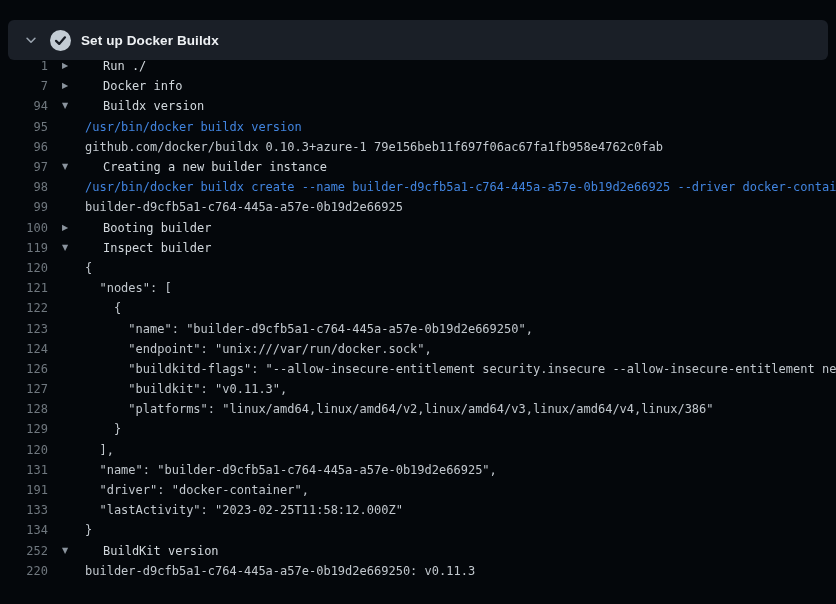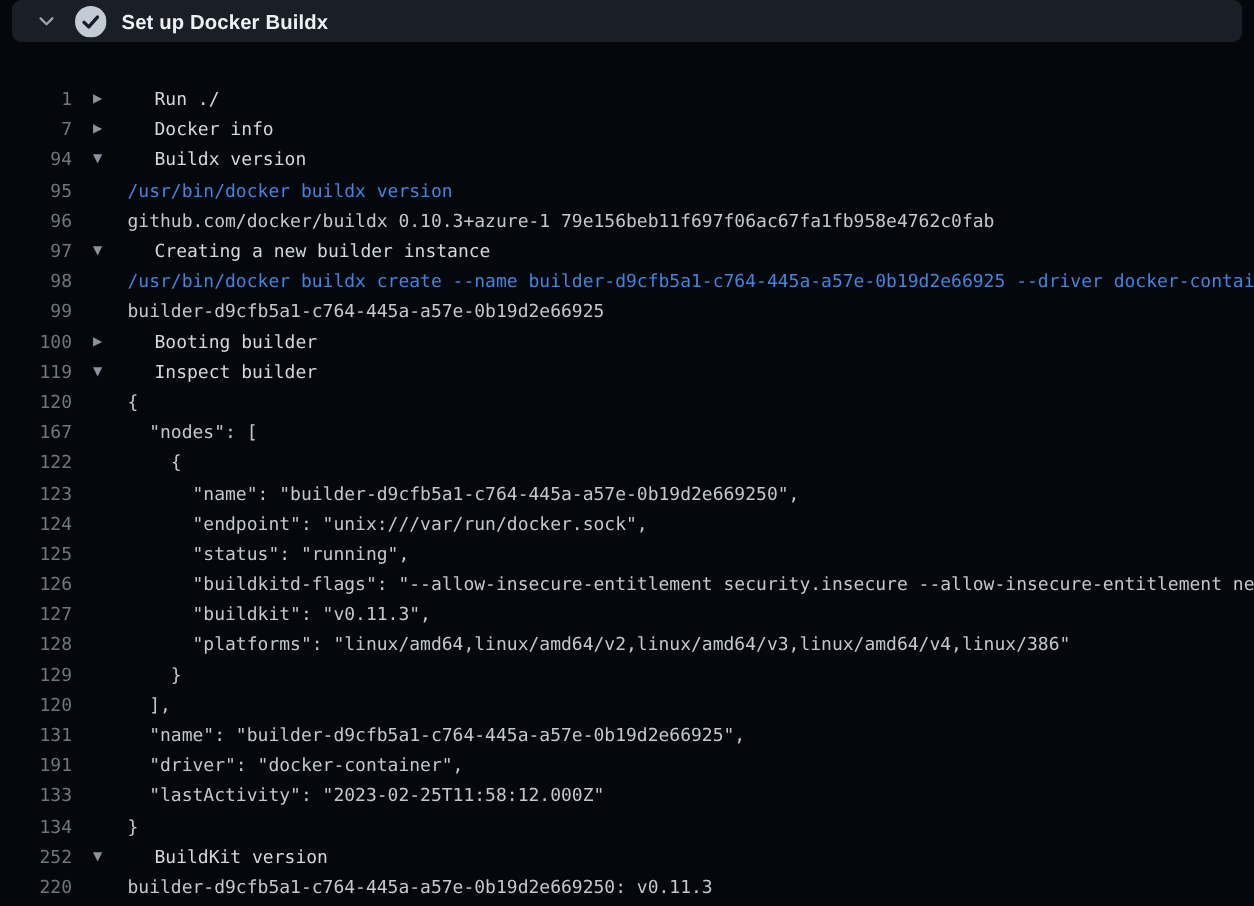--- a/index.html
+++ b/index.html
@@ -17,21 +17,21 @@
   }
   html,body{margin:0;padding:0;}
   body{
     width:836px;height:604px;
     background:var(--page-bg);
     overflow:hidden;
     position:relative;
     font-family:"Liberation Sans",sans-serif;
   }
   .step-header{
-    position:absolute;left:8px;top:0;right:8px;height:28px;
+    position:absolute;left:8px;top:20px;right:8px;height:40px;
     background:var(--header-bg);
     border-radius:6px;
     display:flex;align-items:center;
     padding-left:16px;box-sizing:border-box;
     cursor:pointer;
   }
   .chev{display:flex;align-items:center;flex:0 0 auto;}
   .check{display:flex;align-items:center;margin-left:12px;flex:0 0 auto;}
   .step-title{
     margin-left:10px;
@@ -92,25 +92,24 @@
     <div class="row"><span class="num">7</span><span class="arrow">▶</span><span class="glabel">Docker info</span></div>
     <div class="row"><span class="num">94</span><span class="arrow">▼</span><span class="glabel">Buildx version</span></div>
     <div class="row"><span class="num">95</span><span class="cmd">/usr/bin/docker buildx version</span></div>
     <div class="row"><span class="num">96</span><span class="out">github.com/docker/buildx 0.10.3+azure-1 79e156beb11f697f06ac67fa1fb958e4762c0fab</span></div>
     <div class="row"><span class="num">97</span><span class="arrow">▼</span><span class="glabel">Creating a new builder instance</span></div>
     <div class="row"><span class="num">98</span><span class="cmd">/usr/bin/docker buildx create --name builder-d9cfb5a1-c764-445a-a57e-0b19d2e66925 --driver docker-container</span></div>
     <div class="row"><span class="num">99</span><span class="out">builder-d9cfb5a1-c764-445a-a57e-0b19d2e66925</span></div>
     <div class="row"><span class="num">100</span><span class="arrow">▶</span><span class="glabel">Booting builder</span></div>
     <div class="row"><span class="num">119</span><span class="arrow">▼</span><span class="glabel">Inspect builder</span></div>
     <div class="row"><span class="num">120</span><span class="out">{</span></div>
-    <div class="row"><span class="num">167</span><span class="out">  "nodes": [</span></div>
+    <div class="row"><span class="num">121</span><span class="out">  "nodes": [</span></div>
     <div class="row"><span class="num">122</span><span class="out">    {</span></div>
     <div class="row"><span class="num">123</span><span class="out">      "name": "builder-d9cfb5a1-c764-445a-a57e-0b19d2e669250",</span></div>
     <div class="row"><span class="num">124</span><span class="out">      "endpoint": "unix:///var/run/docker.sock",</span></div>
-    <div class="row"><span class="num">125</span><span class="out">      "status": "running",</span></div>
     <div class="row"><span class="num">126</span><span class="out">      "buildkitd-flags": "--allow-insecure-entitlement security.insecure --allow-insecure-entitlement network.host",</span></div>
     <div class="row"><span class="num">127</span><span class="out">      "buildkit": "v0.11.3",</span></div>
     <div class="row"><span class="num">128</span><span class="out">      "platforms": "linux/amd64,linux/amd64/v2,linux/amd64/v3,linux/amd64/v4,linux/386"</span></div>
     <div class="row"><span class="num">129</span><span class="out">    }</span></div>
     <div class="row"><span class="num">120</span><span class="out">  ],</span></div>
     <div class="row"><span class="num">131</span><span class="out">  "name": "builder-d9cfb5a1-c764-445a-a57e-0b19d2e66925",</span></div>
     <div class="row"><span class="num">191</span><span class="out">  "driver": "docker-container",</span></div>
     <div class="row"><span class="num">133</span><span class="out">  "lastActivity": "2023-02-25T11:58:12.000Z"</span></div>
     <div class="row"><span class="num">134</span><span class="out">}</span></div>
     <div class="row"><span class="num">252</span><span class="arrow">▼</span><span class="glabel">BuildKit version</span></div>

